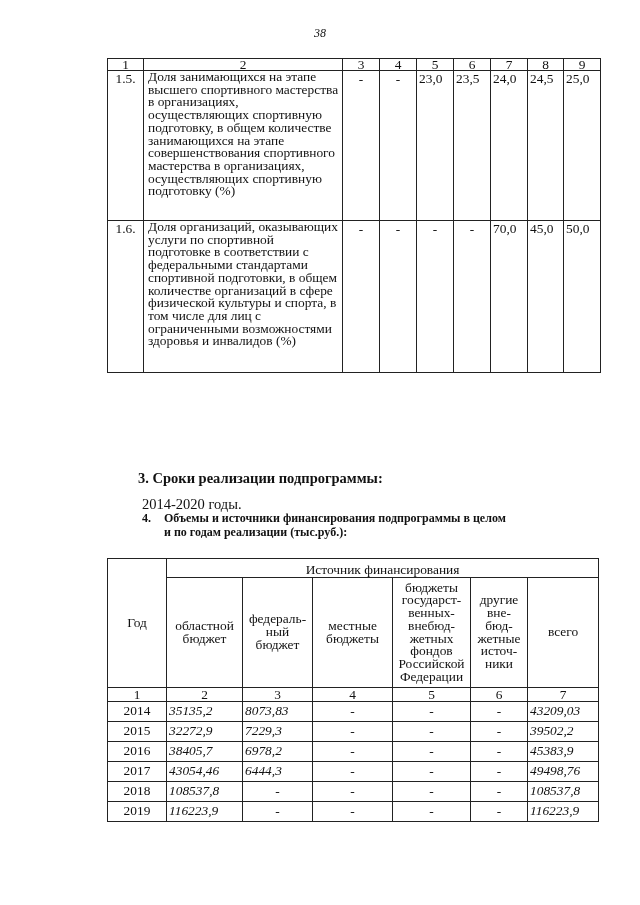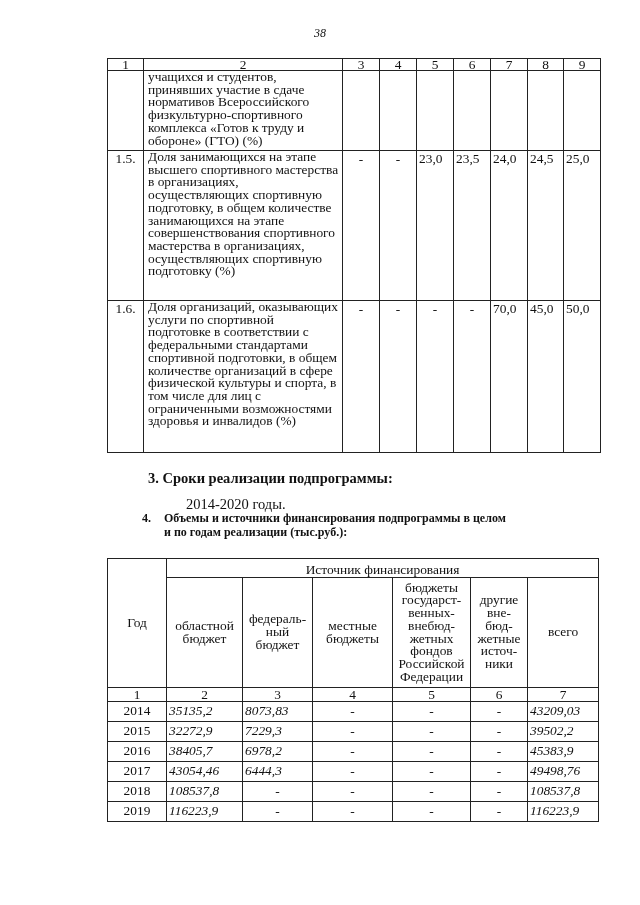--- a/index.html
+++ b/index.html
@@ -10,22 +10,22 @@
   table { border-collapse:collapse; position:absolute; table-layout:fixed; }
   td, th { border:1px solid #222; padding:0 3px; font-weight:normal;
            vertical-align:top; font-size:13.4px; line-height:12.7px; }
   #t1 { left:107px; top:58px; width:493px; }
   #t1 .hdr td { text-align:center; height:11px; line-height:11px; padding:0; }
   #t1 .num { text-align:center; padding:2px 0 0 0; }
   #t1 .val { text-align:left; padding:2px 0 0 2px;margin-left:32px; }
   #t1 .desc { padding:0 3px 1px 4px; }
   #t1 .dash { text-align:center; padding-top:2px; }
 
-  .h3 { position:absolute; left:148px; top:470px; font-weight:bold; font-size:14.5px; }
-  .p  { position:absolute; left:142px; top:496px; font-size:14.5px;margin-left:44px; }
+  .h3 { position:absolute; left:138px; top:470px; font-weight:bold; font-size:14.5px; }
+  .p  { position:absolute; left:142px; top:496px; font-size:14.5px; }
   .h4 { position:absolute; left:142px; top:511px; font-weight:bold; font-size:12px;
         line-height:14px; width:460px; }
   .h4 .n { display:inline-block; width:22px; }
   .h4 .l2 { padding-left:22px; display:block;font-family:Liberation Serif, serif; }
 
   #t2 { left:107px; top:558px; width:491px; }
   #t2 td { text-align:center; vertical-align:middle; font-size:13.4px; line-height:12.7px; }
   #t2 .src { height:18px; vertical-align:bottom; }
   #t2 .colhead { height:109px; }
   #t2 .idx td { height:13px; line-height:12px; padding:0; }
@@ -53,31 +53,20 @@
       <tr class="hdr">
     <td>1</td>
     <td>2</td>
     <td>3</td>
     <td>4</td>
     <td>5</td>
     <td>6</td>
     <td>7</td>
     <td>8</td>
     <td>9</td>
-  </tr>
-  <tr style="height:80px">
-    <td class="num"></td>
-    <td class="desc">учащихся и студентов, принявших участие в сдаче нормативов Всероссийского физкультурно-спортивного комплекса «Готов к труду и обороне» (ГТО) (%)</td>
-    <td></td>
-        <td></td>
-    <td></td>
-        <td></td>
-    <td></td>
-        <td></td>
-    <td></td>
   </tr>
   <tr style="height:150px">
     <td class="num">1.5.</td>
     <td class="desc">Доля занимающихся на этапе высшего спортивного мастерства в организациях, осуществляющих спортивную подготовку, в общем количестве занимающихся на этапе совершенствования спортивного мастерства в организациях, осуществляющих спортивную подготовку (%)</td>
     <td class="dash">-</td>
     <td class="dash">-</td>
     <td class="val">23,0</td>
     <td class="val">23,5</td>
     <td class="val">24,0</td>
     <td class="val">24,5</td>

